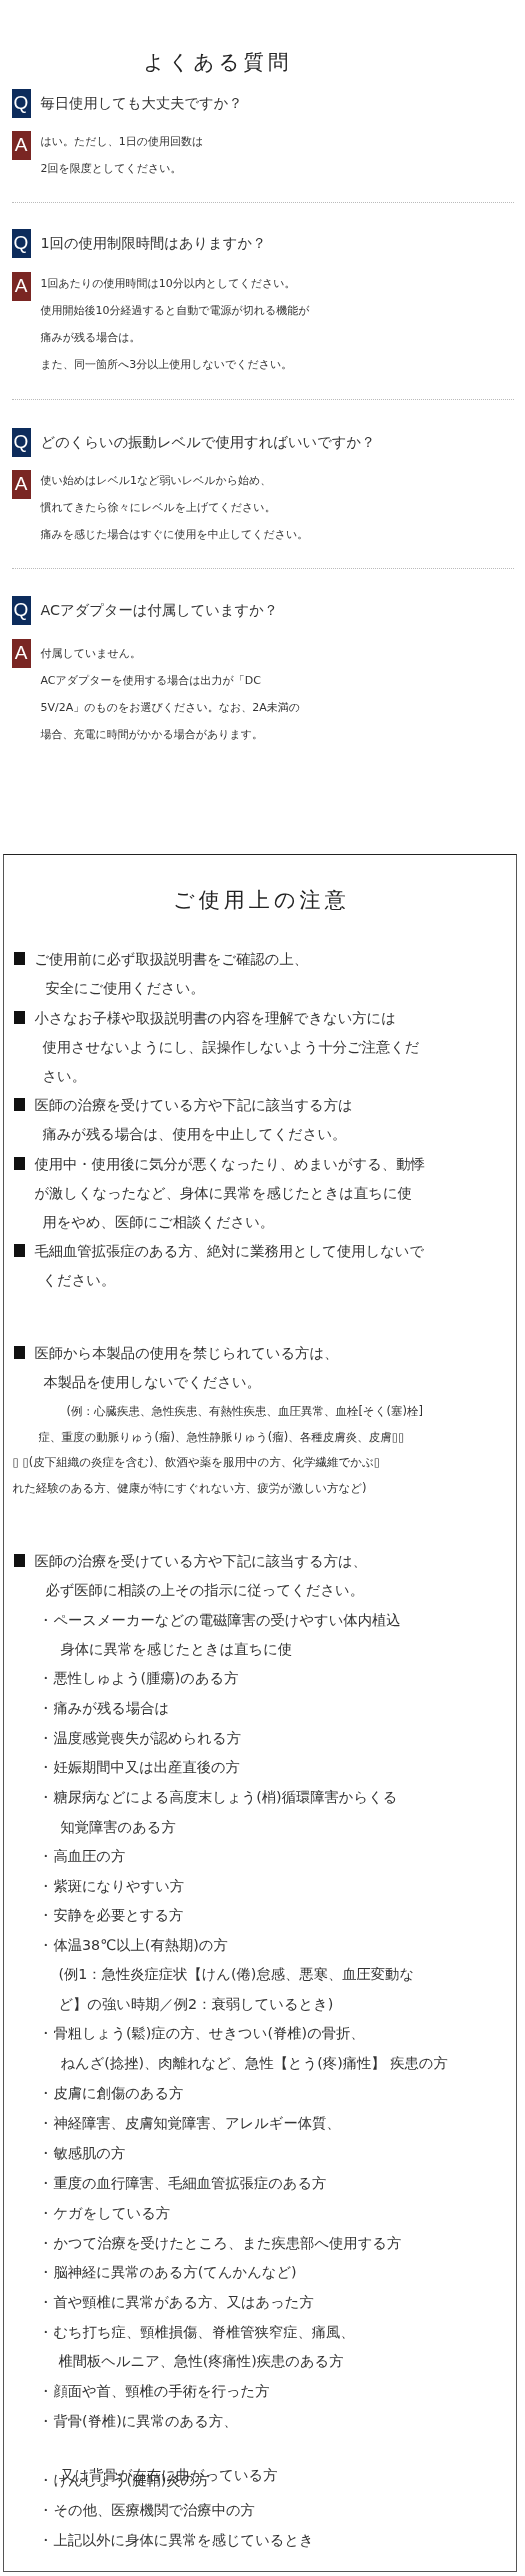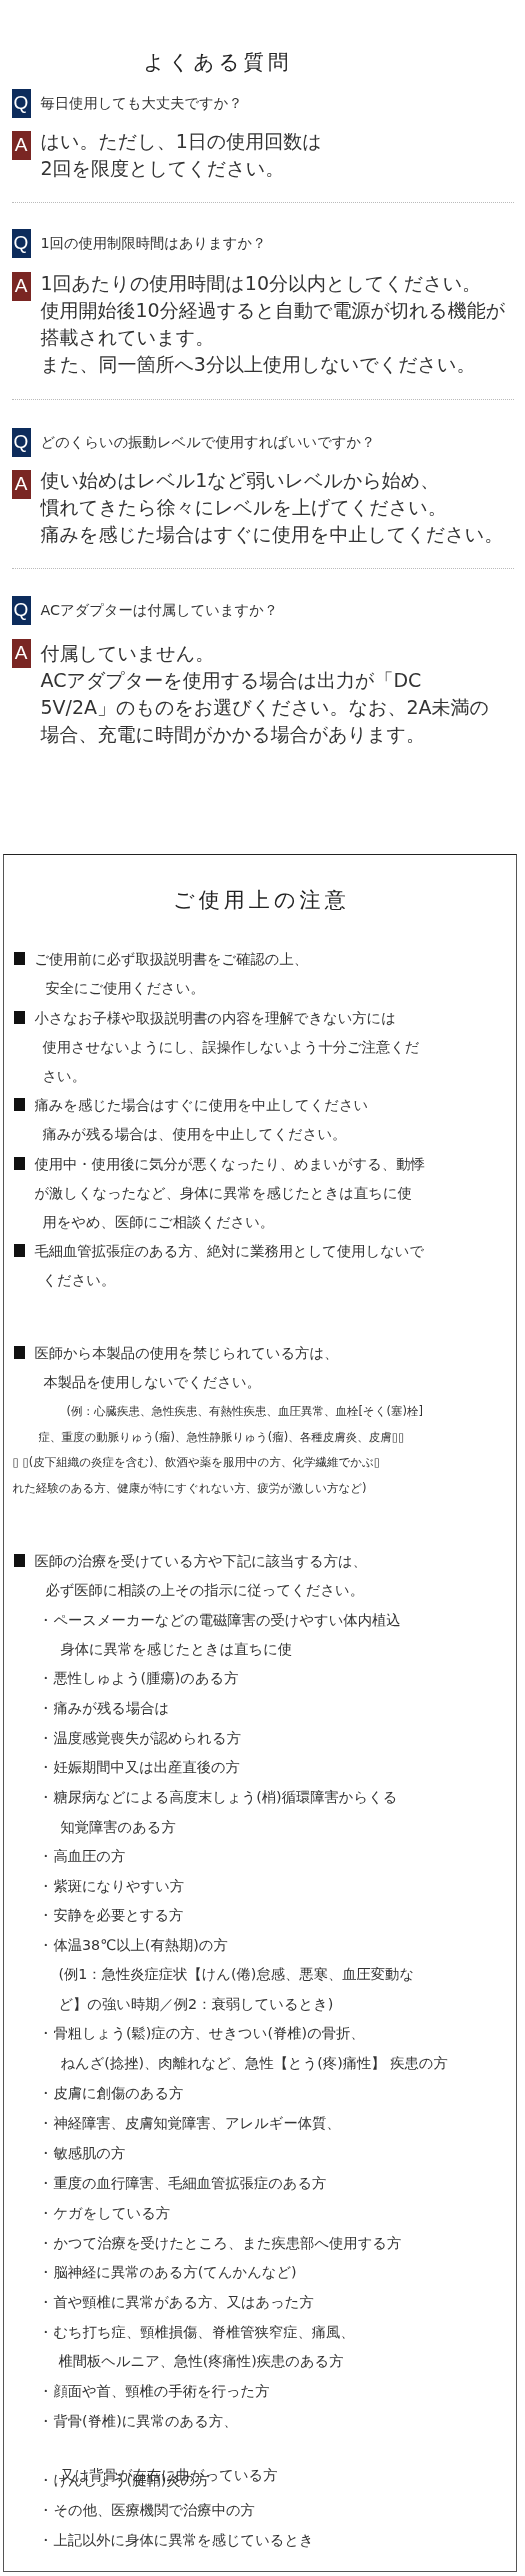--- a/index.html
+++ b/index.html
@@ -6,21 +6,21 @@
   body { width:526px; height:2576px; position:relative; overflow:hidden;
          font-family:"DejaVu Sans", "Liberation Sans", sans-serif; color:#2b2b2b; }
   .faq-title { position:absolute; left:0; width:436px; top:31px; text-align:center;
                font-size:20.4px; letter-spacing:4.1px; color:#222; font-weight:normal; }
   .qa { position:absolute; left:11.5px; width:502px; }
   .badge { position:absolute; left:0; width:19px; height:28.5px; color:#fff;
            font-family:"Liberation Sans", sans-serif; font-size:19px; line-height:28.5px; text-align:center; }
   .badge.q { background:#0d2c5c; }
   .badge.a { background:#7a2623; }
   .qtext { position:absolute; left:29px; font-size:14.3px; line-height:27px; color:#333; white-space:nowrap; }
-  .atext { position:absolute; left:29px; font-size:19px; line-height:27px; color:#333; }
+  .atext { position:absolute; left:29px; font-size:11px; line-height:27px; color:#333; }
   .atext div { white-space:nowrap; }
   .sep { position:absolute; left:11.5px; width:502px; height:0; border-top:1.4px dotted #bbbbbb; }
 
   .notice-box { position:absolute; left:3.4px; top:854px; width:514px; height:1718px;
                 border:1.4px solid #555; border-top-color:#222; box-sizing:border-box; }
   .notice-title { position:absolute; left:0; width:514px; top:31px; text-align:center;
                   font-size:21px; letter-spacing:4.1px; color:#222; }
   .n-line { position:absolute; font-size:14.3px; line-height:28.5px; color:#333; white-space:nowrap; }
   .sq { display:inline-block; width:11px; height:13.6px; background:#111; vertical-align:-1.4px; margin-right:9.5px; }
   .small { font-size:11.5px; line-height:26px; }
@@ -46,21 +46,21 @@
 
 <div class="qa" style="top:229px;">
   <div class="badge q">Q</div>
   <div class="qtext" style="top:0.7px;">1回の使用制限時間はありますか？</div>
 </div>
 <div class="qa" style="top:272px;">
   <div class="badge a">A</div>
   <div class="atext" style="top:-2px;">
     <div>1回あたりの使用時間は10分以内としてください。</div>
     <div>使用開始後10分経過すると自動で電源が切れる機能が</div>
-    <div>搭載されています。</div>
+    <div>痛みが残る場合は。</div>
     <div>また、同一箇所へ3分以上使用しないでください。</div>
   </div>
 </div>
 <div class="sep" style="top:399px;"></div>
 
 <div class="qa" style="top:428px;">
   <div class="badge q">Q</div>
   <div class="qtext" style="top:0.7px;">どのくらいの振動レベルで使用すればいいですか？</div>
 </div>
 <div class="qa" style="top:470px;">
@@ -90,21 +90,21 @@
 <div class="notice-box">
   <div class="notice-title">ご使用上の注意</div>
 
   <div class="n-line" style="left:9.5px; top:90px;"><span class="sq"></span><span>ご使用前に必ず取扱説明書をご確認の上、</span></div>
   <div class="n-line" style="left:41px; top:119px;">安全にご使用ください。</div>
 
   <div class="n-line" style="left:9.5px; top:149px;"><span class="sq"></span><span>小さなお子様や取扱説明書の内容を理解できない方には</span></div>
   <div class="n-line" style="left:38px; top:178px;">使用させないようにし、誤操作しないよう十分ご注意くだ</div>
   <div class="n-line" style="left:38px; top:207px;">さい。</div>
 
-  <div class="n-line" style="left:9.5px; top:236px;"><span class="sq"></span><span>痛みを感じた場合はすぐに使用を中止してください</span></div>
+  <div class="n-line" style="left:9.5px; top:236px;"><span class="sq"></span><span>医師の治療を受けている方や下記に該当する方は</span></div>
   <div class="n-line" style="left:38px; top:265px;">痛みが残る場合は、使用を中止してください。</div>
 
   <div class="n-line" style="left:9.5px; top:295px;"><span class="sq"></span><span>使用中・使用後に気分が悪くなったり、めまいがする、動悸</span></div>
   <div class="n-line" style="left:30px; top:324px;">が激しくなったなど、身体に異常を感じたときは直ちに使</div>
   <div class="n-line" style="left:38px; top:353px;">用をやめ、医師にご相談ください。</div>
 
   <div class="n-line" style="left:9.5px; top:382px;"><span class="sq"></span><span>毛細血管拡張症のある方、絶対に業務用として使用しないで</span></div>
   <div class="n-line" style="left:38px; top:411px;">ください。</div>
 
   <div class="n-line" style="left:9.5px; top:484px;"><span class="sq"></span><span>医師から本製品の使用を禁じられている方は、</span></div>

